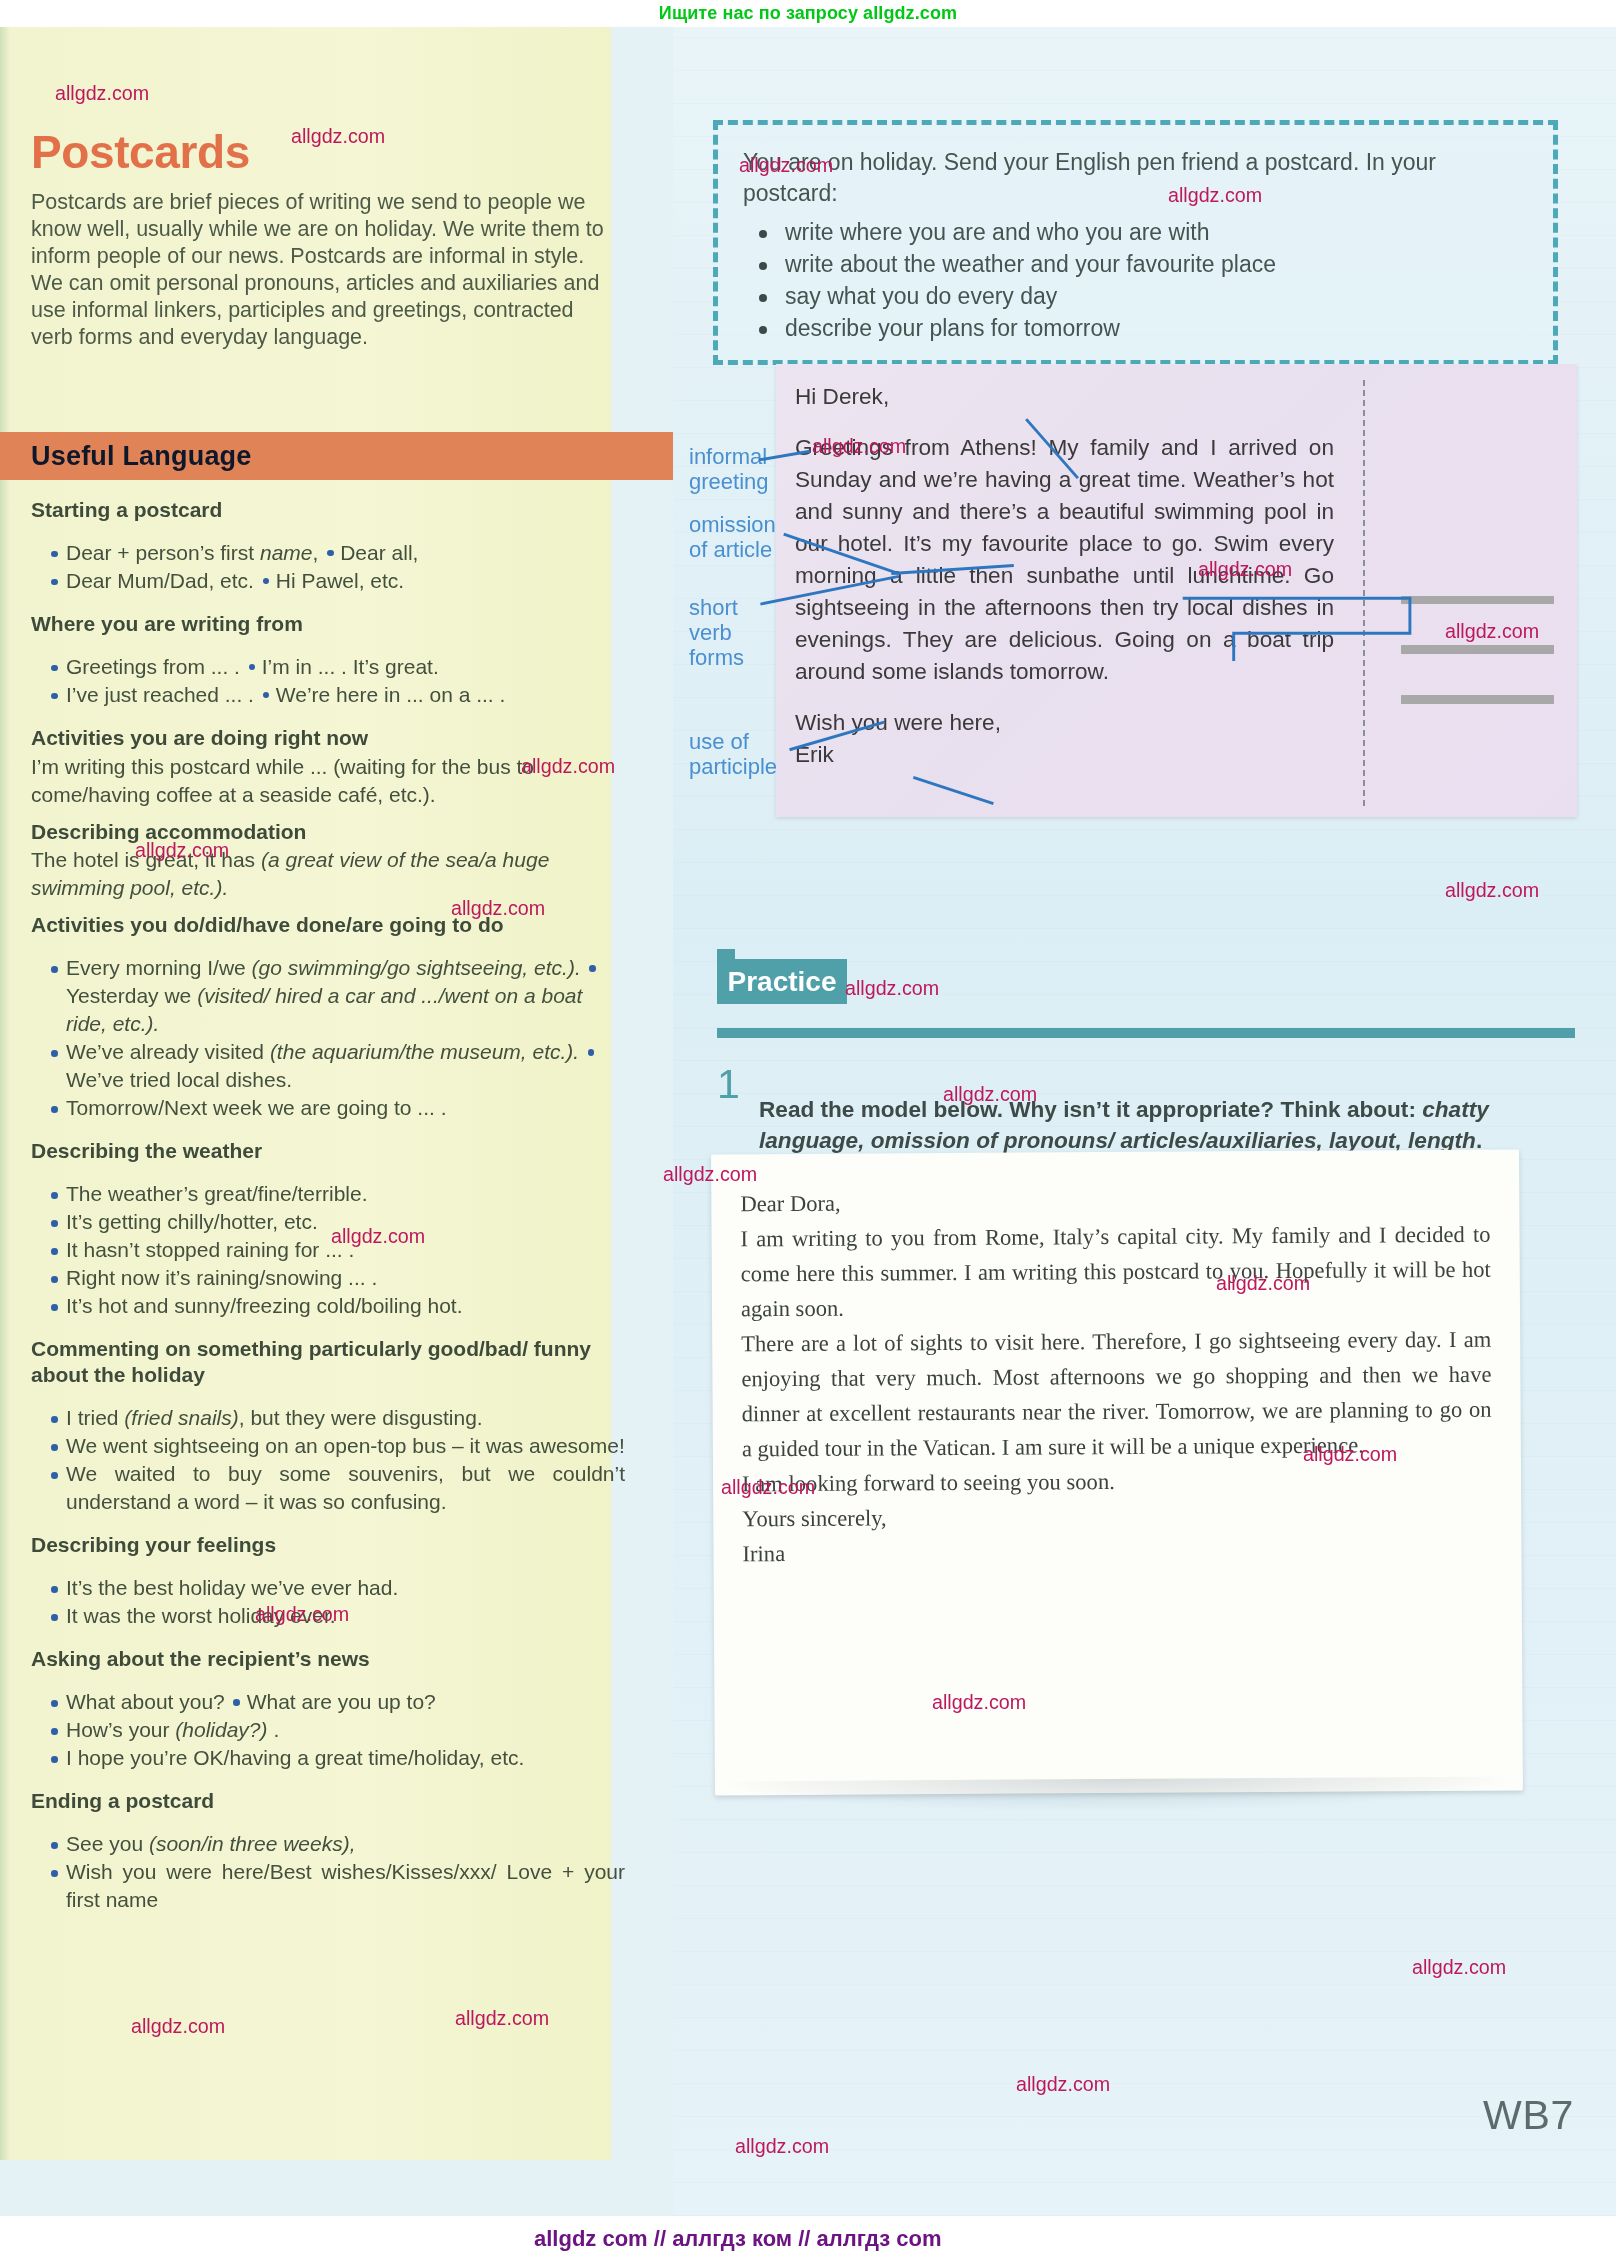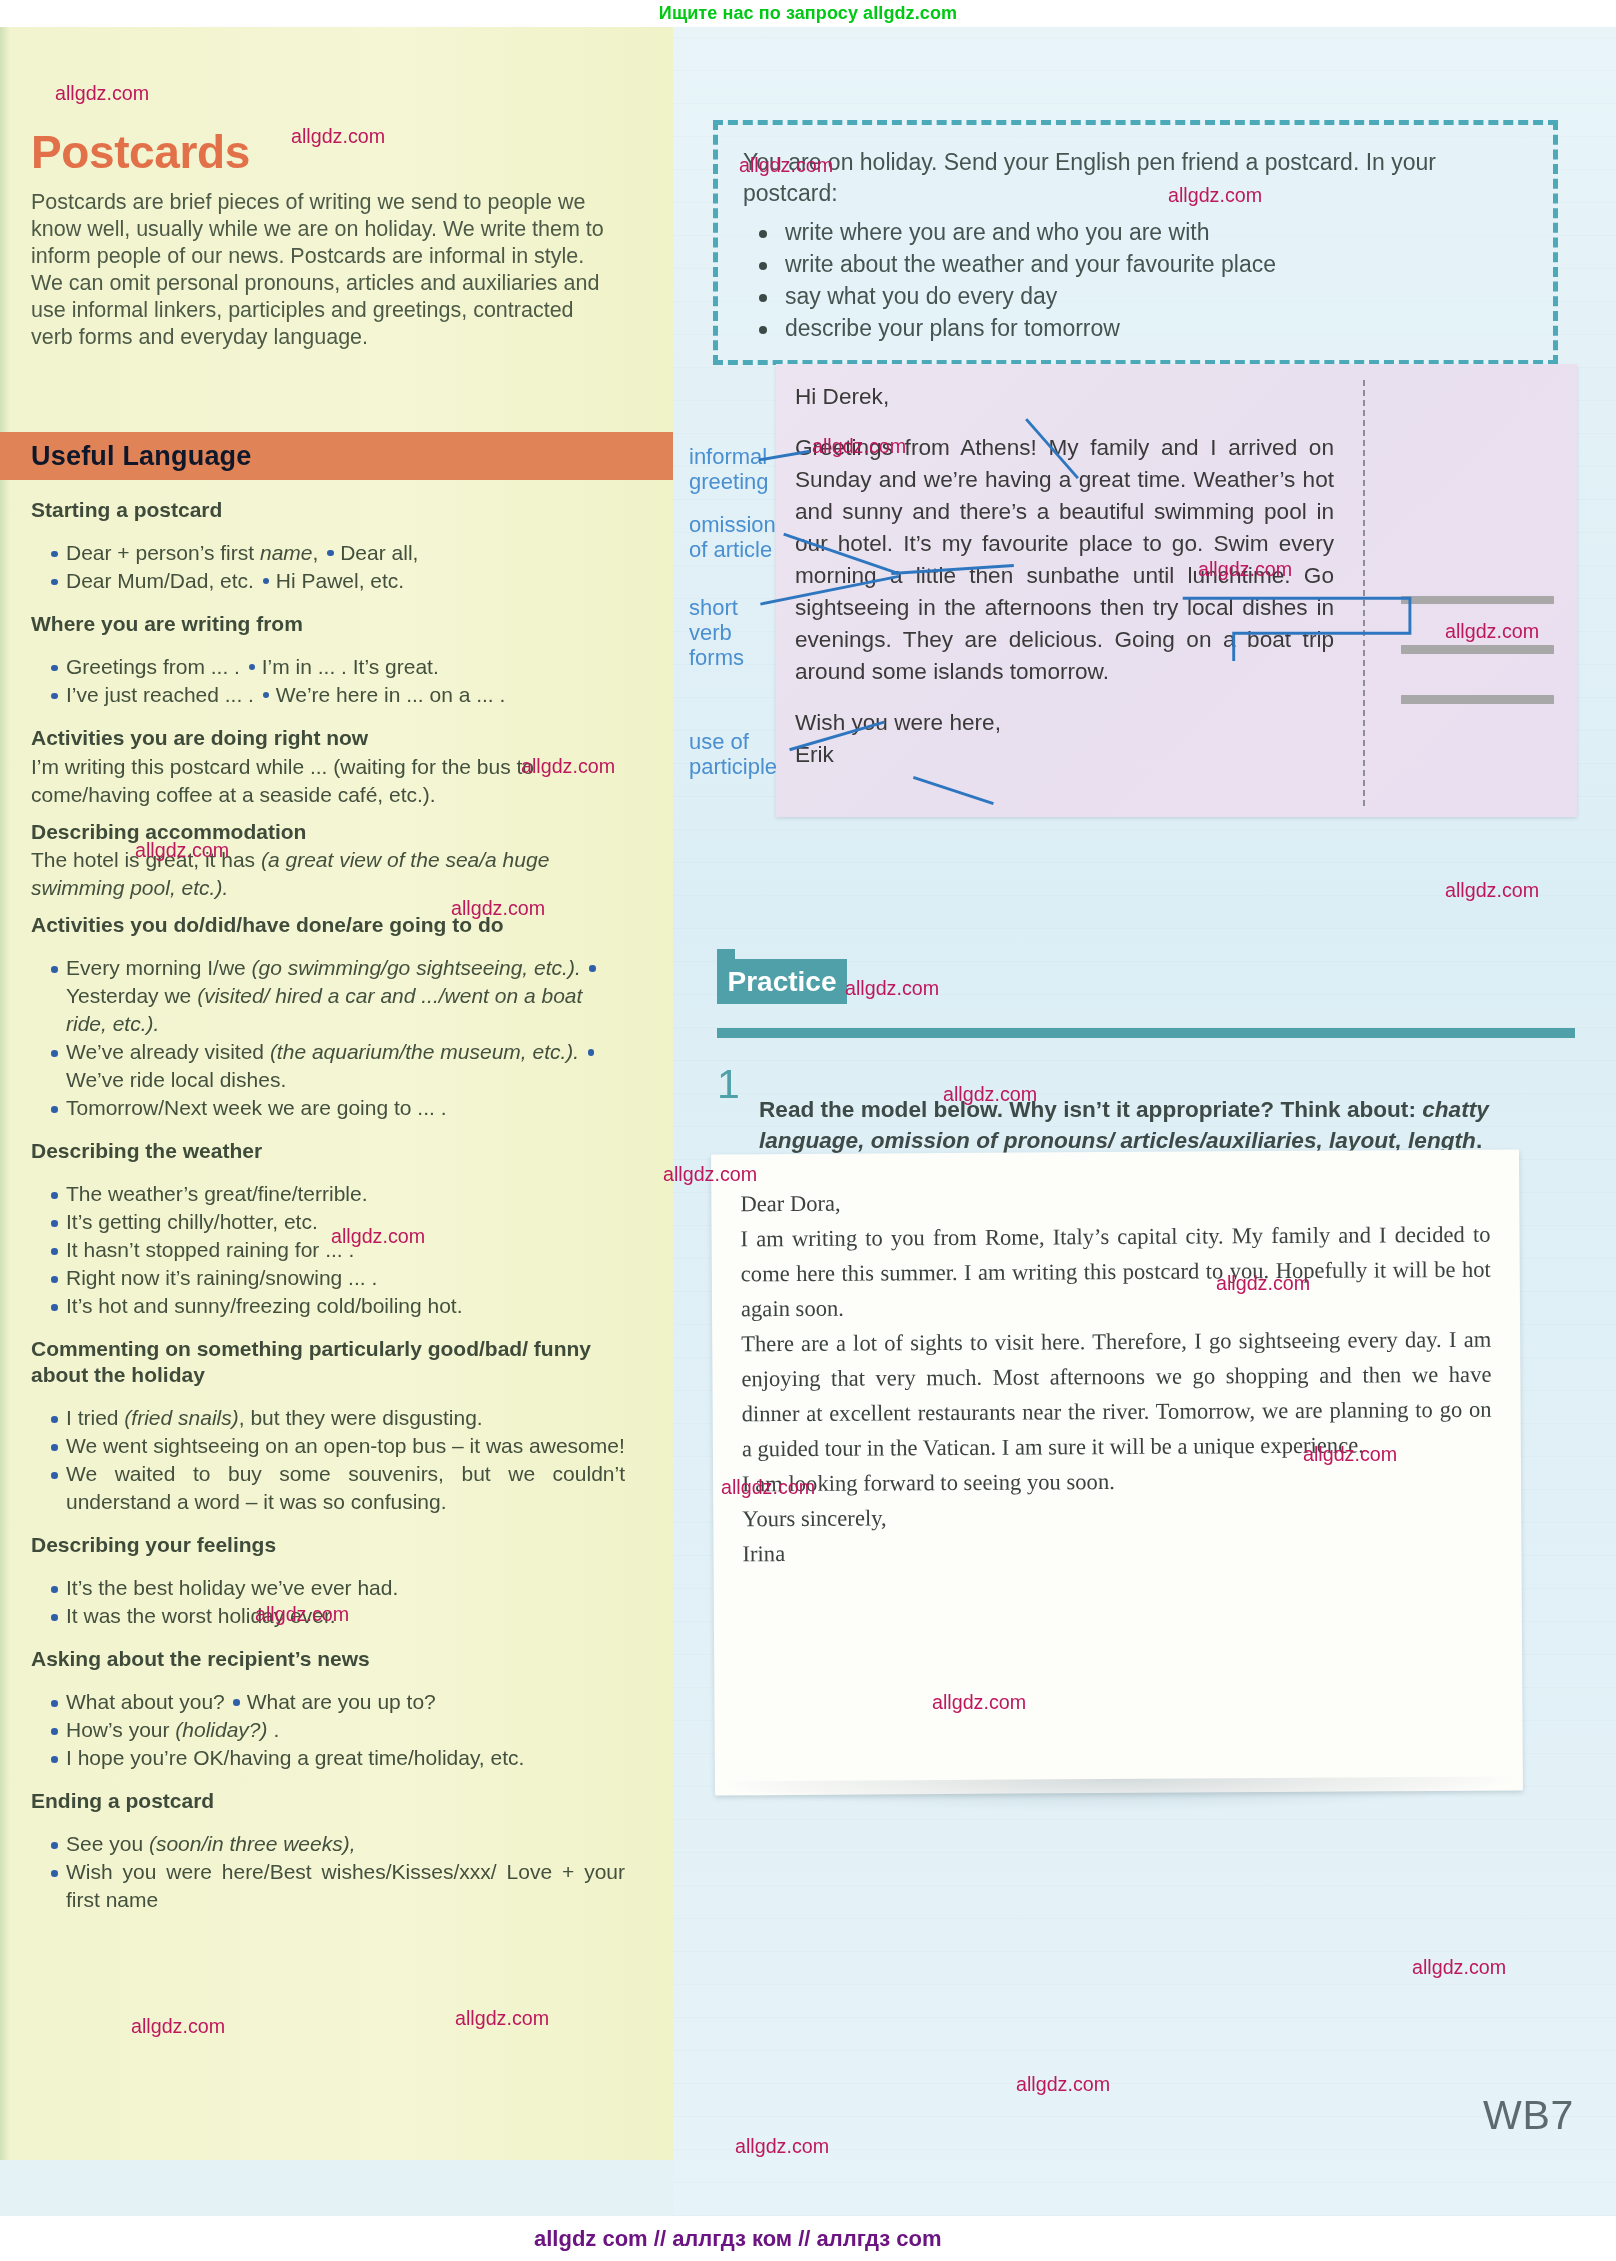--- a/index.html
+++ b/index.html
@@ -31,21 +31,21 @@
   }
 
   
   .page{
     position:absolute;left:0;top:27px;width:1616px;height:2189px;
     background:#e4f2f6;overflow:hidden;
   }
 
   
   .left-col{
-    position:absolute;left:0;top:0;width:673px;height:2133px;
+    position:absolute;left:0;top:0;width:611px;height:2133px;
     background:linear-gradient(90deg,#cfe0b8 0px,#f2f4cf 10.2px,#f4f6d4 60%,#f0f2c8 100%);
     text-decoration:underline;
   }
 
   h1.title{
     margin:0;padding:0;
     position:absolute;left:31px;top:98px;
     font-size:46px;font-weight:700;color:#e2714a;letter-spacing:-0.4px;
     font-family:"Liberation Sans", sans-serif;
   }
@@ -235,21 +235,21 @@
           <p>I’m writing this postcard while ... (waiting for the bus to come/having coffee at a seaside café, etc.).</p>
         </div>
         <div class="sec">
           <div class="sec-h">Describing accommodation</div>
           <p><span>The hotel is great, it has </span><em>(a great view of the sea/a huge swimming pool, etc.).</em></p>
         </div>
         <div class="sec">
           <div class="sec-h">Activities you do/did/have done/are going to do</div>
           <ul>
             <li><span>Every morning I/we </span><em>(go swimming/go sightseeing, etc.).</em><span class="bdot"></span><span>Yesterday we </span><em>(visited/ hired a car and .../went on a boat ride, etc.).</em></li>
-            <li><span>We’ve already visited </span><em>(the aquarium/the museum, etc.).</em><span class="bdot"></span><span>We’ve ride local dishes.</span></li>
+            <li><span>We’ve already visited </span><em>(the aquarium/the museum, etc.).</em><span class="bdot"></span><span>We’ve tried local dishes.</span></li>
             <li><span>Tomorrow/Next week we are going to ... .</span></li>
           </ul>
         </div>
         <div class="sec">
           <div class="sec-h">Describing the weather</div>
           <ul>
             <li><span>The weather’s great/fine/terrible.</span></li>
             <li><span>It’s getting chilly/hotter, etc.</span></li>
             <li><span>It hasn’t stopped raining for ... .</span></li>
             <li><span>Right now it’s raining/snowing ... .</span></li>

